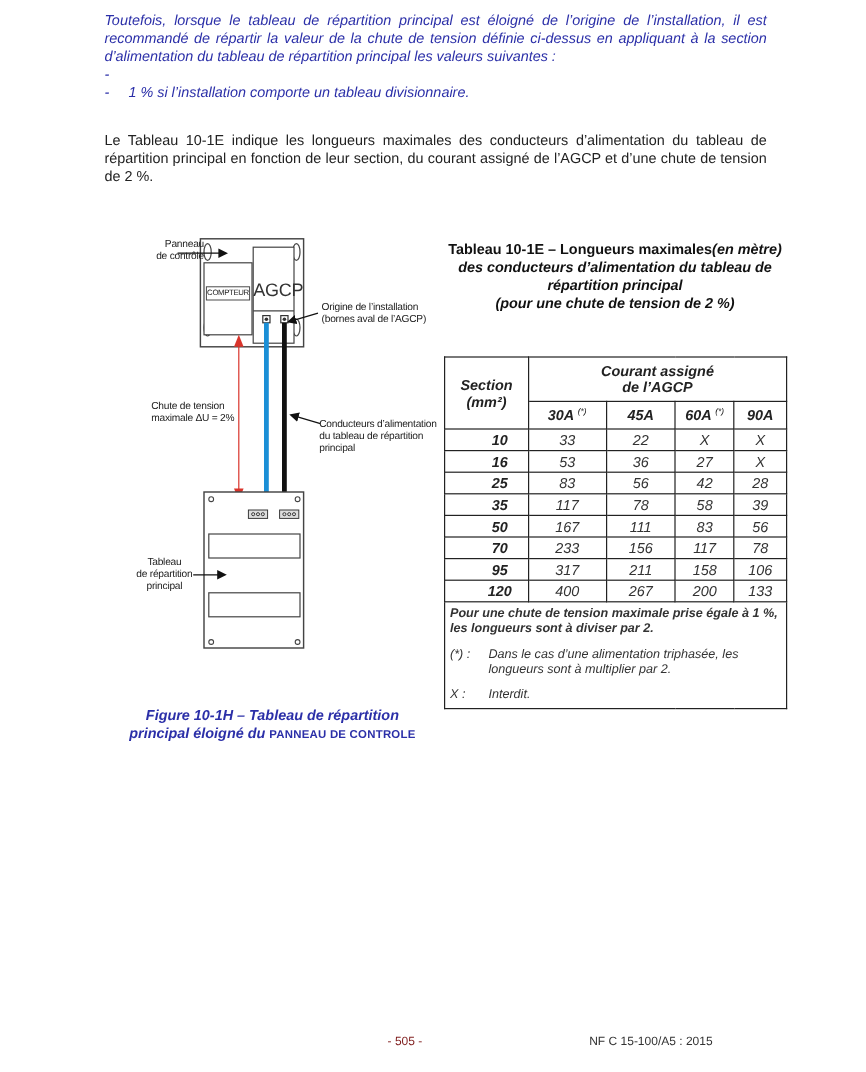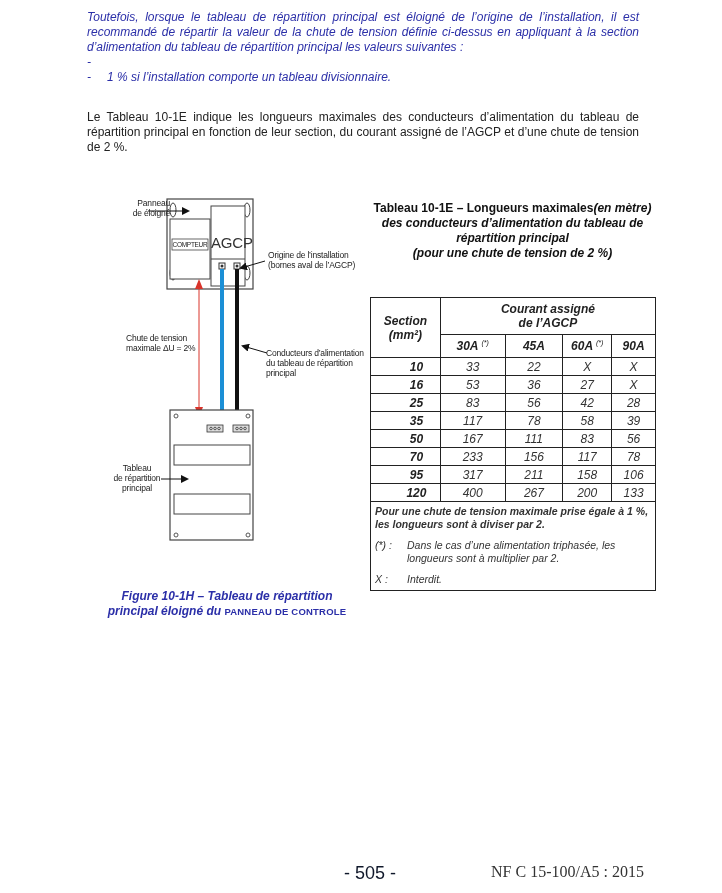--- a/index.html
+++ b/index.html
@@ -28,22 +28,22 @@
   table.data th { font-weight: bold; font-style: italic; }
   table.data td.sec { font-weight: bold; font-style: italic; padding-left: 22px; }
   table.data td.val { font-style: italic; color: #333; }
   table.data tr.body-row td { height: 17px; }
   table.data td.notes { text-align: left; font-style: italic; font-size: 10.5px; line-height: 12.5px;
                          padding: 3px 4px 4px 4px; color: #333; }
   .notes .nrow { display: flex; margin-top: 9px; }
   .notes .nk { width: 32px; flex: none; }
   .notes .first { margin: 0; font-weight: bold; }
   sup { font-size: 7px; vertical-align: 5px; font-weight: normal; }
-  .footer-page { left: 344px; top: 863px; font-size: 18px; color: #0f172a; }
-  .footer-ref { left: 491px; top: 863px; font-size: 16px; color: #333; font-family: Liberation Serif, serif; }
+  .footer-page { left: 323px; top: 863px; font-size: 10px; color: #7f1d1d; }
+  .footer-ref { left: 491px; top: 863px; font-size: 10px; color: #333; }
 </style>
 </head>
 <body>
 
 <div class="abs intro">
   <p>Toutefois, lorsque le tableau de répartition principal est éloigné de l’origine de l’installation, il est recommandé de répartir la valeur de la chute de tension définie ci-dessus en appliquant à la section d’alimentation du tableau de répartition principal les valeurs suivantes :</p>
   <div class="li">
     <span class="dash">-</span>
   </div>
   <div class="li">
@@ -110,21 +110,21 @@
     <circle cx="126" cy="239.5" r="1.3" fill="none" stroke="#222" stroke-width="0.7"></circle>
     <circle cx="130" cy="239.5" r="1.3" fill="none" stroke="#222" stroke-width="0.7"></circle>
 
     <rect x="59" y="256" width="76" height="20" fill="#fff" stroke="#444" stroke-width="1"></rect>
     <rect x="59" y="305" width="76" height="20" fill="#fff" stroke="#444" stroke-width="1"></rect>
     <line x1="46" y1="290" x2="72" y2="290" stroke="#111" stroke-width="1" marker-end="url(#ah-black)"></line>
   </svg>
 
   <div class="dlabel" style="left:7px; top:9px; text-align:right; width:48px;">
     <div>Panneau</div>
-    <div style="margin-left:-6px;">de éloigné</div>
+    <div style="margin-left:-6px;">de contrôle</div>
   </div>
   <div class="dlabel" style="left:57px; top:51px; font-size:6.5px; letter-spacing:-0.3px; width:36px; text-align:center;">COMPTEUR</div>
   <div class="dlabel" style="left:96px; top:46px; font-size:15px; line-height:16px; width:34px; text-align:center; color:#333;">AGCP</div>
   <div class="dlabel" style="left:153px; top:61px;">
     <div>Origine de l’installation</div>
     <div>(bornes aval de l’AGCP)</div>
   </div>
   <div class="dlabel" style="left:11px; top:144px;">
     <div>Chute de tension</div>
     <div>maximale ΔU = 2%</div>

